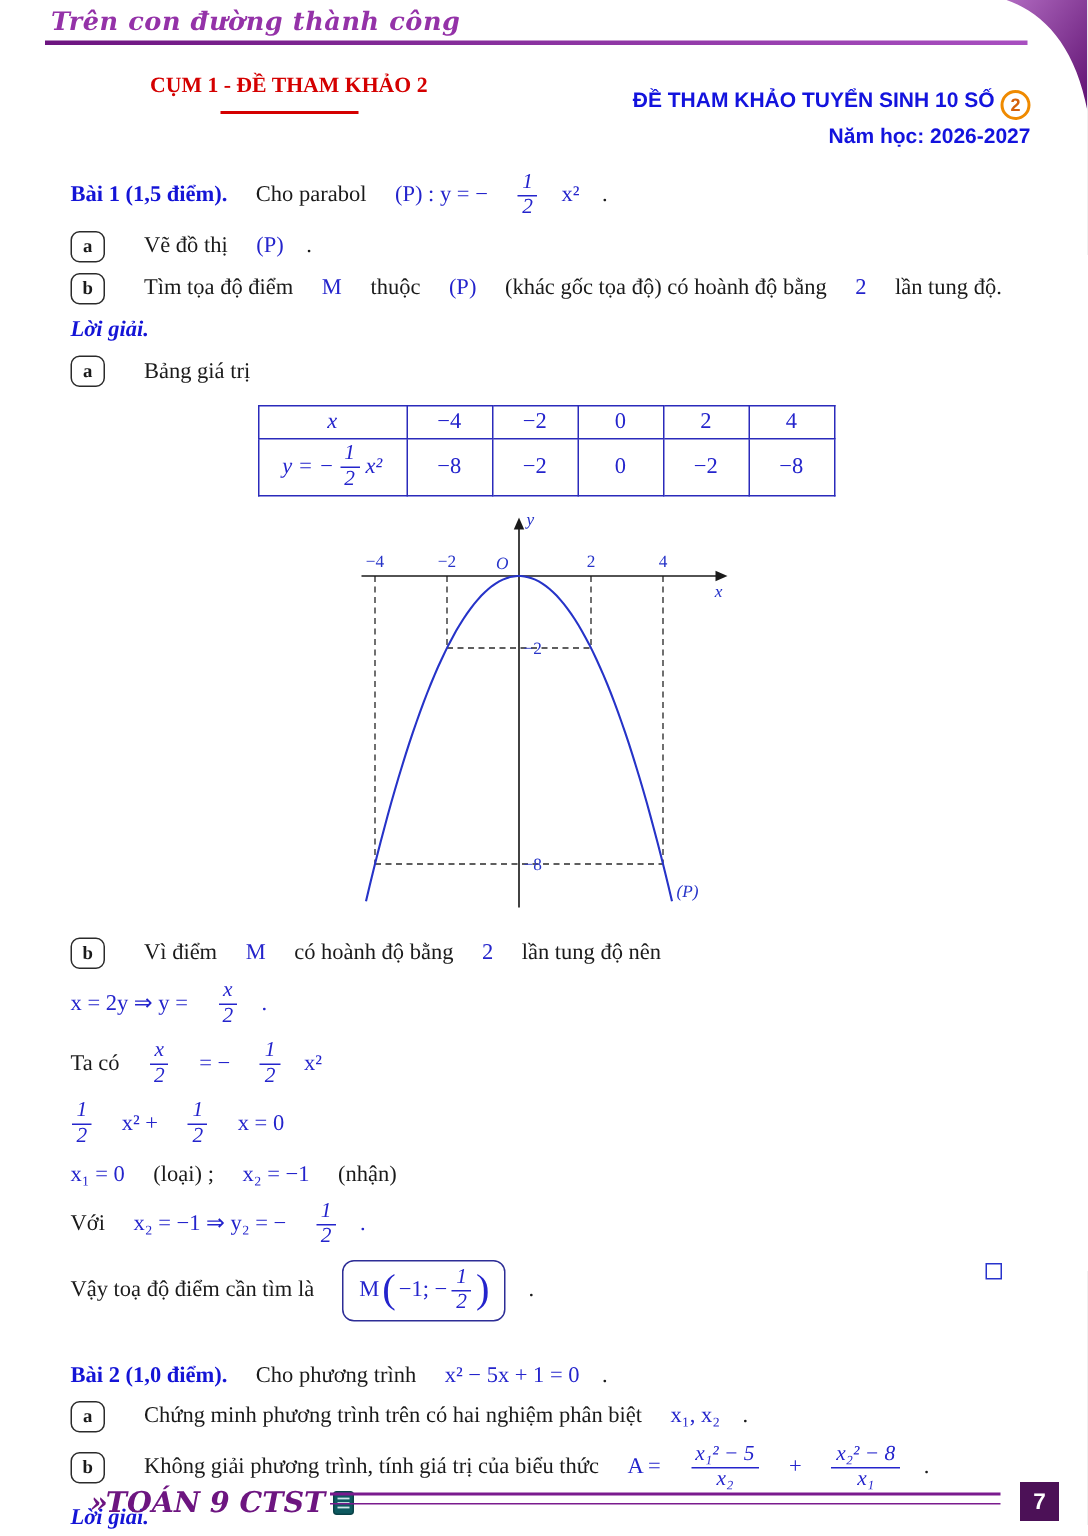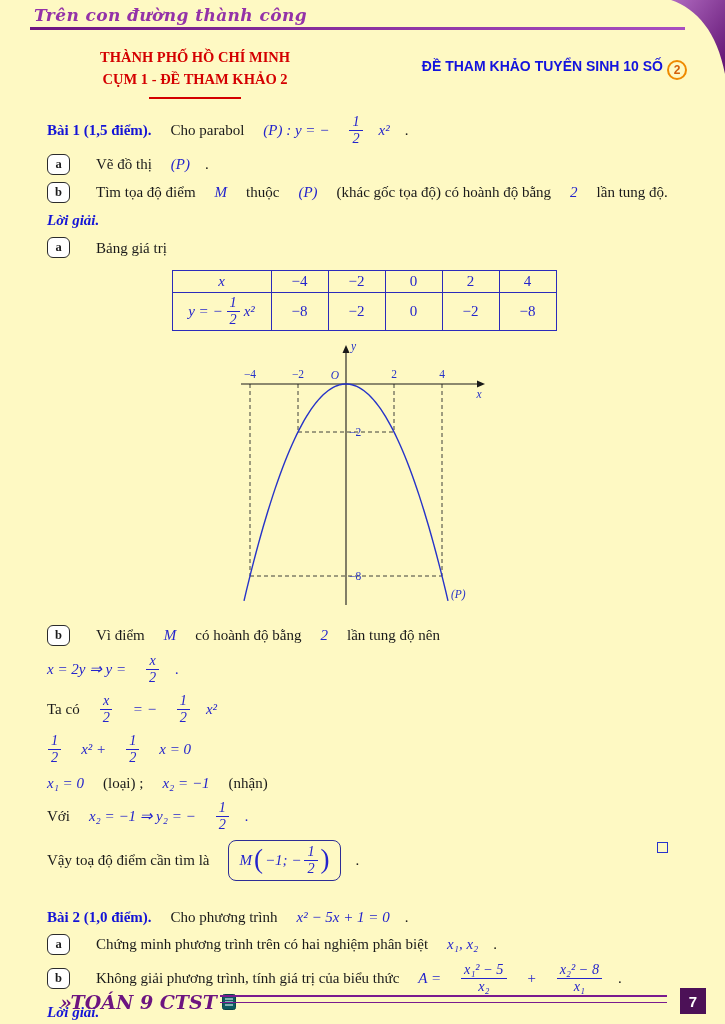--- a/index.html
+++ b/index.html
@@ -1,16 +1,16 @@
 <!DOCTYPE html>
 <html><head>
 <meta charset="utf-8">
 <style>
   html,body{margin:0;padding:0;background:#e8e8e8;}
-  .page{position:relative;width:725px;height:1024px;background:#fef9c3;margin:0 auto;
+  .page{position:relative;width:725px;height:1024px;background:#ffffff;margin:0 auto;
         font-family:"Liberation Serif",serif;color:#1a1a1a;overflow:hidden;}
   
   .slogan{position:absolute;top:5px;left:34px;font-family:"DejaVu Serif",serif;
           font-style:italic;font-weight:bold;color:#9432a8;font-size:17px;letter-spacing:.4px;}
   .top-rule{position:absolute;top:27px;left:30px;width:655px;height:3px;
             background:linear-gradient(to right,#6d1580,#a84fc0);} 
   .corner{position:absolute;top:0;right:0;}
   
   .hdr{position:absolute;top:46px;left:60px;right:30px;display:flex;
        justify-content:space-between;align-items:flex-start;}
@@ -20,21 +20,21 @@
   .exam{margin-right:8px;text-align:right;font-family:"Liberation Sans",sans-serif;
         color:#1313dd;font-weight:bold;font-size:14px;line-height:1.5;margin-top:10px;}
   .badge{display:inline-flex;width:16px;height:16px;border:2px solid #ef8a00;border-radius:50%;
          align-items:center;justify-content:center;color:#d4600a;font-size:12px;
          margin-left:4px;vertical-align:-3px;}
   
   .body{position:absolute;top:114px;left:47px;width:634px;}
   .line{display:flex;align-items:center;flex-wrap:wrap;column-gap:19px;
         margin:0 0 7px;font-size:15px;line-height:1.35;}
   .tx{color:#1a1a1a;}
-  .mt{color:#2424cc;font-style:italic;}
+  .mt{color:#2424cc;}
   .bt{color:#1414d6;font-weight:bold;}
   .lg{color:#1414d6;font-weight:bold;font-style:italic;}
   .tight{margin-left:-4px;}
   .mk{flex:0 0 auto;width:21px;height:19px;border:1.3px solid #2b2b2b;border-radius:6px;
       display:flex;align-items:center;justify-content:center;font-weight:bold;
       font-size:12.5px;margin-right:7px;background:#fff;}
   .frac{display:inline-flex;flex-direction:column;align-items:center;vertical-align:middle;
         margin:0 1px;line-height:1.12;font-size:0.95em;font-style:italic;}
   .frac .n{padding:0 3px;border-bottom:1.2px solid currentColor;}
   .frac .d{padding:0 3px;}
@@ -81,28 +81,28 @@
       <linearGradient id="cg" x1="0" y1="0" x2="1" y2="1">
         <stop offset="0" stop-color="#b06ac0"></stop>
           <stop offset="1" stop-color="#5e1070"></stop>
       </linearGradient>
     </defs>
     <path d="M0,0 H54 V74 C46,32 26,9 0,0 Z" fill="url(#cg)"></path>
   </svg>
 
   <div class="hdr">
     <div class="school">
-      <div>THÀNH PHỐ HỒ CHÍ MINH</div>
       <div>CỤM 1 - ĐỀ THAM KHẢO 2</div>
       <div class="school-underline"></div>
     </div>
     <div class="exam">
       <div>
         <span>ĐỀ THAM KHẢO TUYỂN SINH 10 SỐ</span><span class="badge">2</span>
       </div>
+      <div>Năm học: 2026-2027</div>
     </div>
   </div>
 
   <div class="body">
 
     <div class="line">
       <span class="bt">Bài 1 (1,5 điểm).</span>
       <span class="tx">Cho parabol</span>
       <span class="mt">(P) : y = −</span>
       <span class="frac mt">

